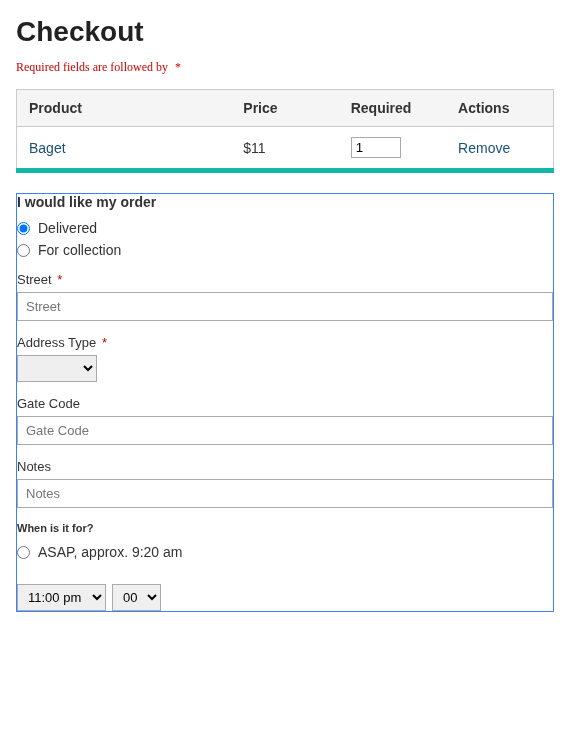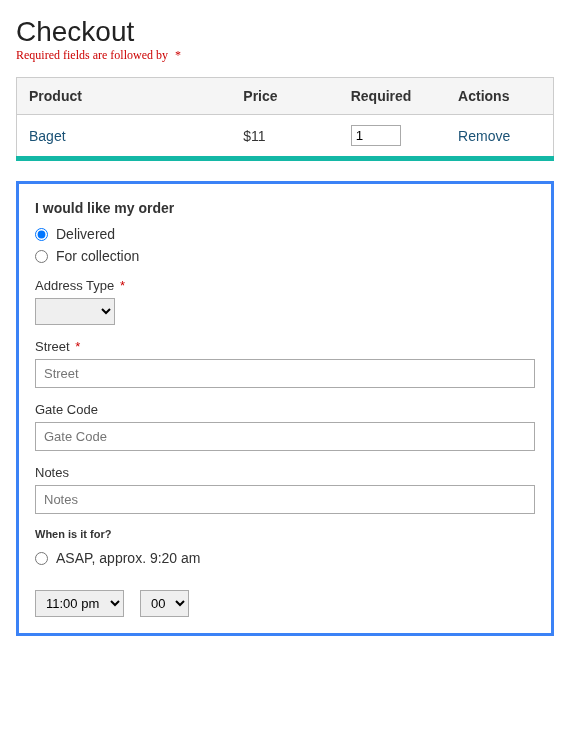--- a/index.html
+++ b/index.html
@@ -6,23 +6,23 @@
     body {
       font-family: Arial, sans-serif;
       font-size: 14px;
       color: #333;
       background: #fff;
       padding: 16px;
       width: 570px;
     }
     h1 {
       font-size: 28px;
-      font-weight: normal;
+      font-weight: bold;
       color: #222;
-      margin-bottom: 0;
+      margin-bottom: 12px;
     }
     .required-note {
       font-size: 12px;
       color: #555;
       margin-bottom: 14px;
       font-family: Liberation Serif, serif;
     }
     .required-note span {
       color: #c00;
     }
@@ -54,22 +54,21 @@
       color: #1a5276;
       text-decoration: none;
     }
     .remove-link {
       color: #1a5276;
       text-decoration: none;
       cursor: pointer;
     }
     
     .form-section {
-      border: 3px solid #3b82f6;
-      padding: 16px;
+      border: 1px solid #3b82f6;
     }
     .order-type-label {
       font-weight: bold;
       margin-bottom: 10px;
       font-size: 14px;
     }
     .radio-group {
       margin-bottom: 14px;
     }
     .radio-option {
@@ -107,21 +106,21 @@
       font-size: 13px;
     }
     .when-label {
       font-weight: bold;
       margin-bottom: 10px;
       font-size: 11px;
     }
     .time-row {
       display: flex;
       align-items: center;
-      gap: 16px;
+      gap: 6px;
       margin-top: 24px;
     }
     .time-select {
       padding: 4px 6px;
       border: 1px solid #aaa;
       font-size: 13px;
     }
   </style>
 </head>
 <body>
@@ -162,37 +161,37 @@
       <span>Delivered</span>
     </label>
     <label class="radio-option">
       <input type="radio" name="delivery" value="collection" style="">
       <span>For collection</span>
     </label>
   </div>
 
   <div class="field-group">
     <label class="field-label">
+      <span>Street</span>
+      <span class="required-star">*</span>
+    </label>
+    <input type="text" class="field-input" placeholder="Street" style="">
+  </div>
+
+  <div class="field-group">
+    <label class="field-label">
       <span>Address Type</span>
       <span class="required-star">*</span>
     </label>
     <select class="field-select">
       <option value=""></option>
       <option value="home">Home</option>
       <option value="work">Work</option>
       <option value="other">Other</option>
     </select>
-  </div>
-
-  <div class="field-group">
-    <label class="field-label">
-      <span>Street</span>
-      <span class="required-star">*</span>
-    </label>
-    <input type="text" class="field-input" placeholder="Street" style="">
   </div>
 
 
   <div class="field-group">
     <label class="field-label">
       <span>Gate Code</span>
     </label>
     <input type="text" class="field-input" placeholder="Gate Code" style="">
   </div>
 

